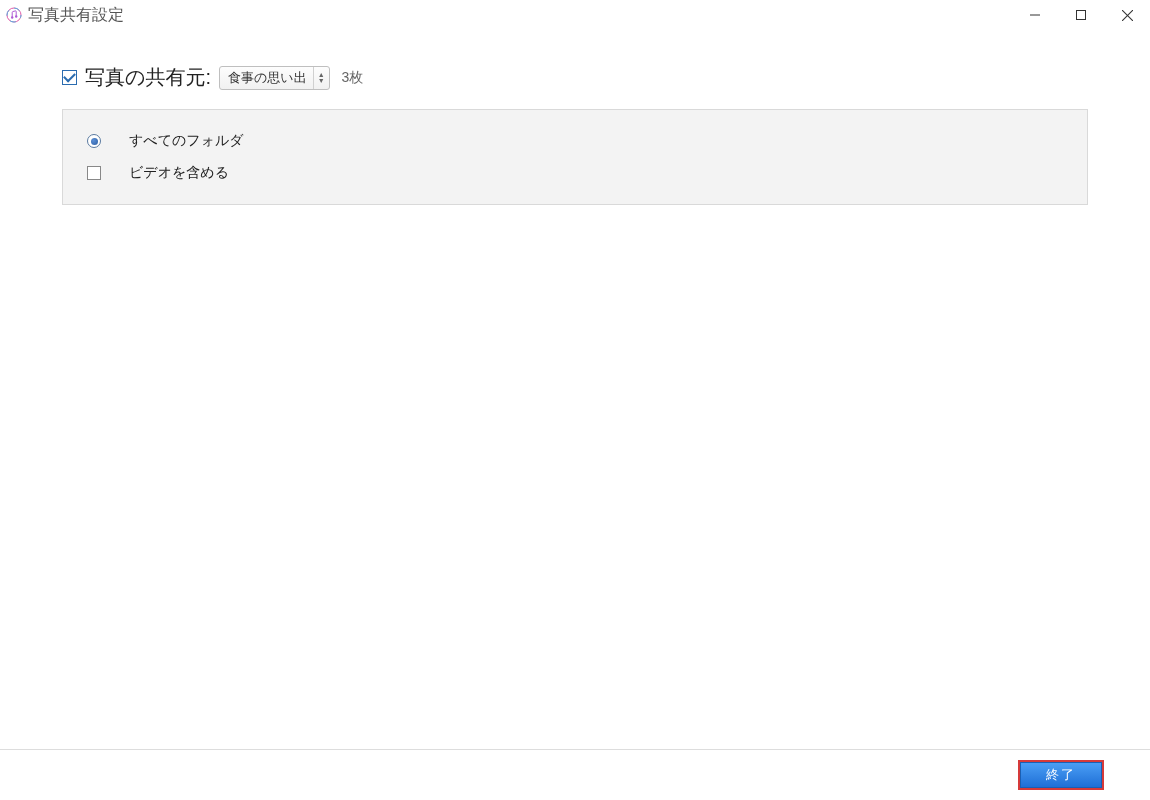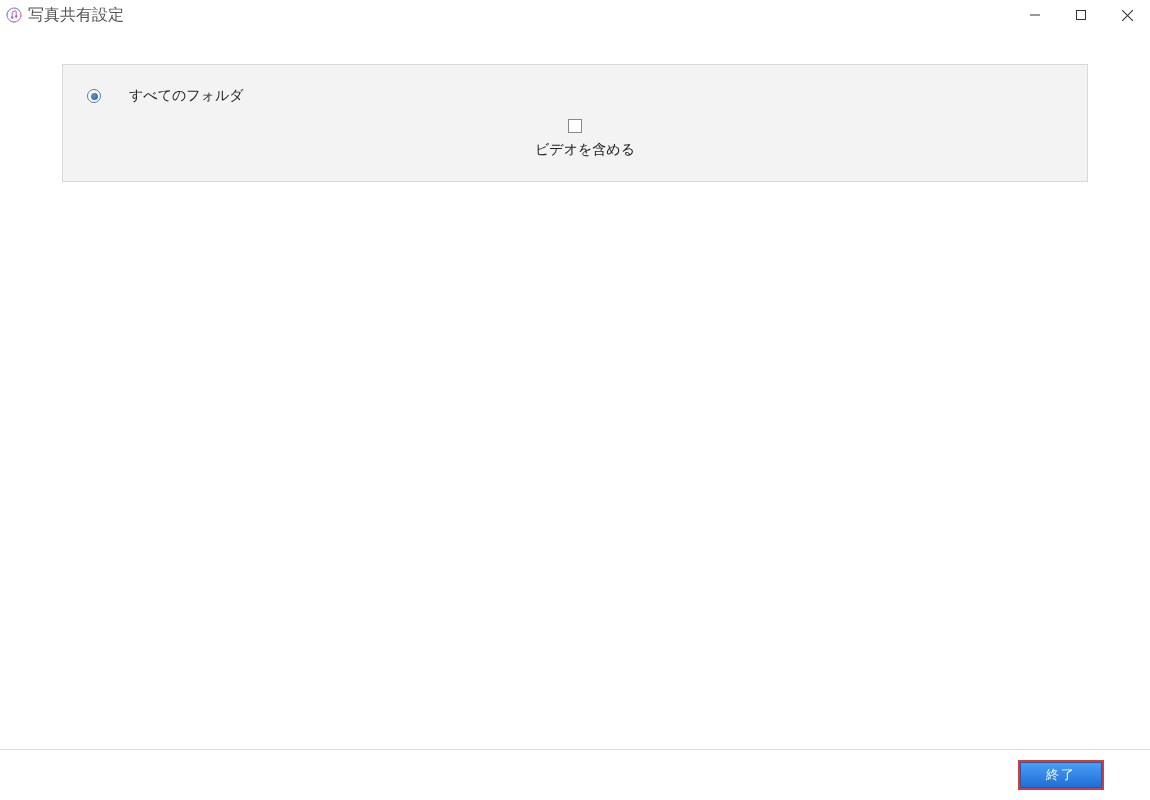--- a/index.html
+++ b/index.html
@@ -133,21 +133,21 @@
       background: #f3f3f3;
       padding: 22px 24px;
     }
     .opt-row {
       display: flex;
       align-items: center;
       gap: 8px;
       margin-bottom: 14px;
       font-size: 14px;
     }
-    .opt-row:last-child { margin-bottom: 0; flex-direction: column; }
+    .opt-row:last-child { margin-bottom: 0; }
     .radio {
       width: 14px;
       height: 14px;
       border-radius: 50%;
       border: 1px solid #5a7aa0;
       background: #fff;
       display: inline-flex;
       align-items: center;
       justify-content: center;
       cursor: pointer;
@@ -223,20 +223,32 @@
       <svg width="11" height="11" viewBox="0 0 10 10">
           <line x1="0" y1="0" x2="10" y2="10" stroke="#333" stroke-width="1"></line>
           <line x1="10" y1="0" x2="0" y2="10" stroke="#333" stroke-width="1"></line>
         </svg>
     </button>
   </div>
 </div>
 
 <div class="content">
 
+  <div class="share-row">
+    <span class="chk checked"></span>
+    <span class="share-label">写真の共有元:</span>
+    <span class="select">
+      <span>食事の思い出</span>
+      <span class="select-arrows">
+        <span>▲</span>
+          <span>▼</span>
+      </span>
+    </span>
+    <span class="count">3枚</span>
+  </div>
 
   <div class="panel">
     <div class="opt-row">
       <span class="radio selected"></span>
       <span class="opt-label">すべてのフォルダ</span>
     </div>
     <div class="opt-row">
       <span class="chk small"></span>
       <span class="opt-label">ビデオを含める</span>
     </div>

